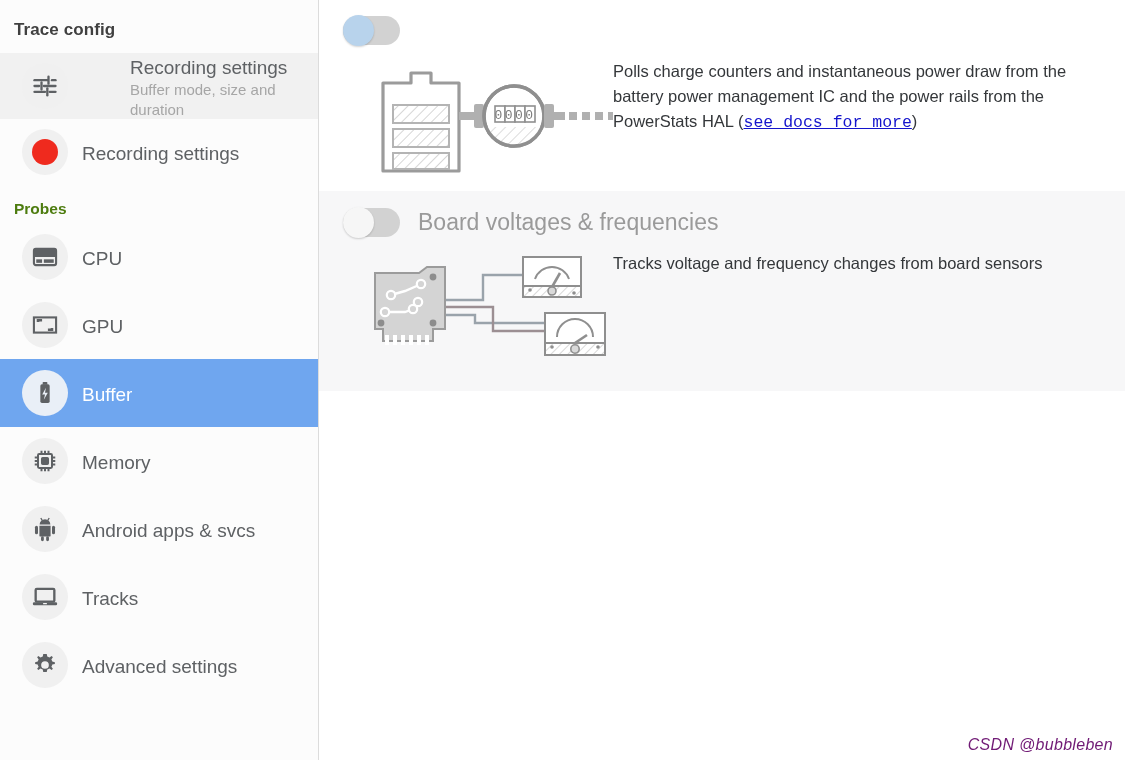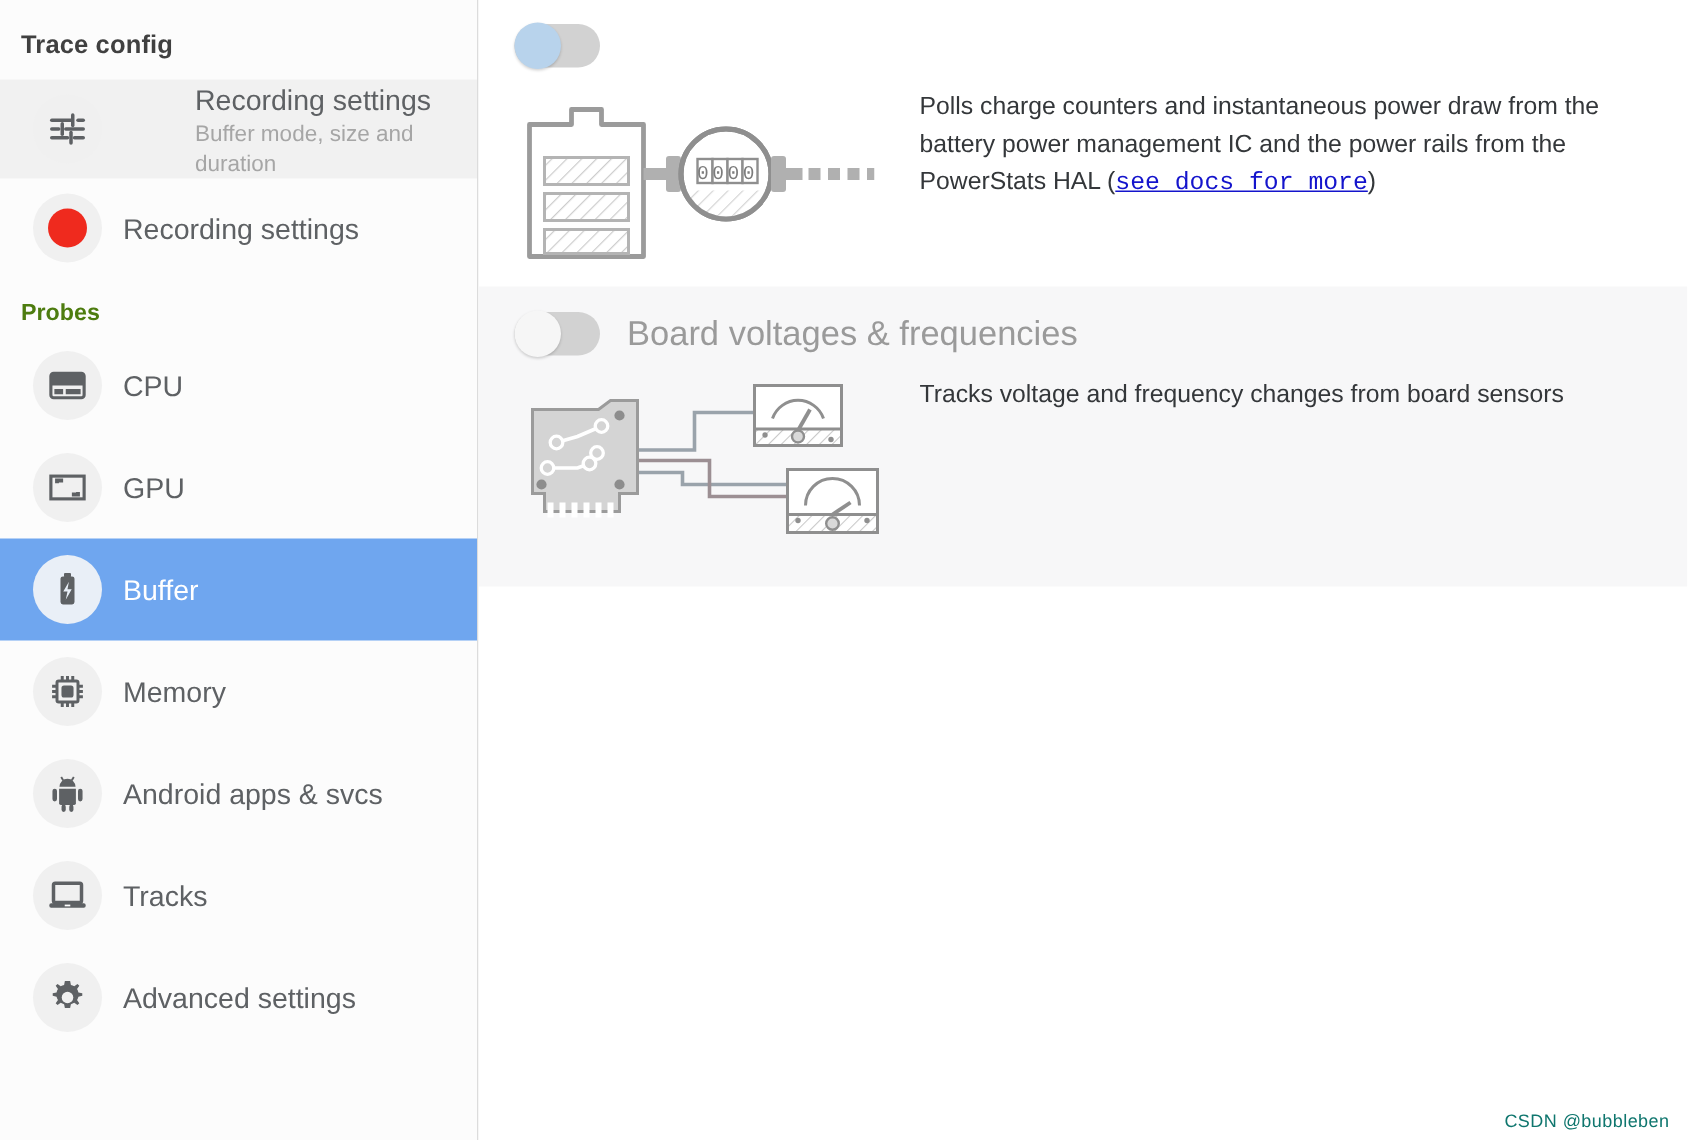--- a/index.html
+++ b/index.html
@@ -154,21 +154,21 @@
     align-items: flex-start;
     padding-left: 24px;
     margin-top: 10px;
   }
 
   .probe-art {
     flex: 0 0 270px;
     width: 270px;
     display: flex;
     align-items: flex-start;
-    justify-content: flex-start;
+    justify-content: flex-end;
     padding-top: 6px;
   }
 
   .probe-desc {
     font-size: 16.5px;
     line-height: 25px;
     color: #34373a;
     max-width: 470px;
     padding-top: 4px;
   }
@@ -176,24 +176,25 @@
     color: #1414cc;
     text-decoration: underline;
     font-family: Liberation Mono, monospace;
   }
 
   
   .watermark {
     position: absolute;
     right: 12px;
     bottom: 6px;
-    font-size: 12px;
-    color: #0f766e;
+    font-size: 16px;
+    color: #701a75;
     letter-spacing: 0.3px;
     user-select: none;
+    font-style: italic;
   }
 </style>
 </head>
 <body>
 
 <div id="app">
 
   <div id="sidebar">
 
     <div class="side-title">Trace config</div>

